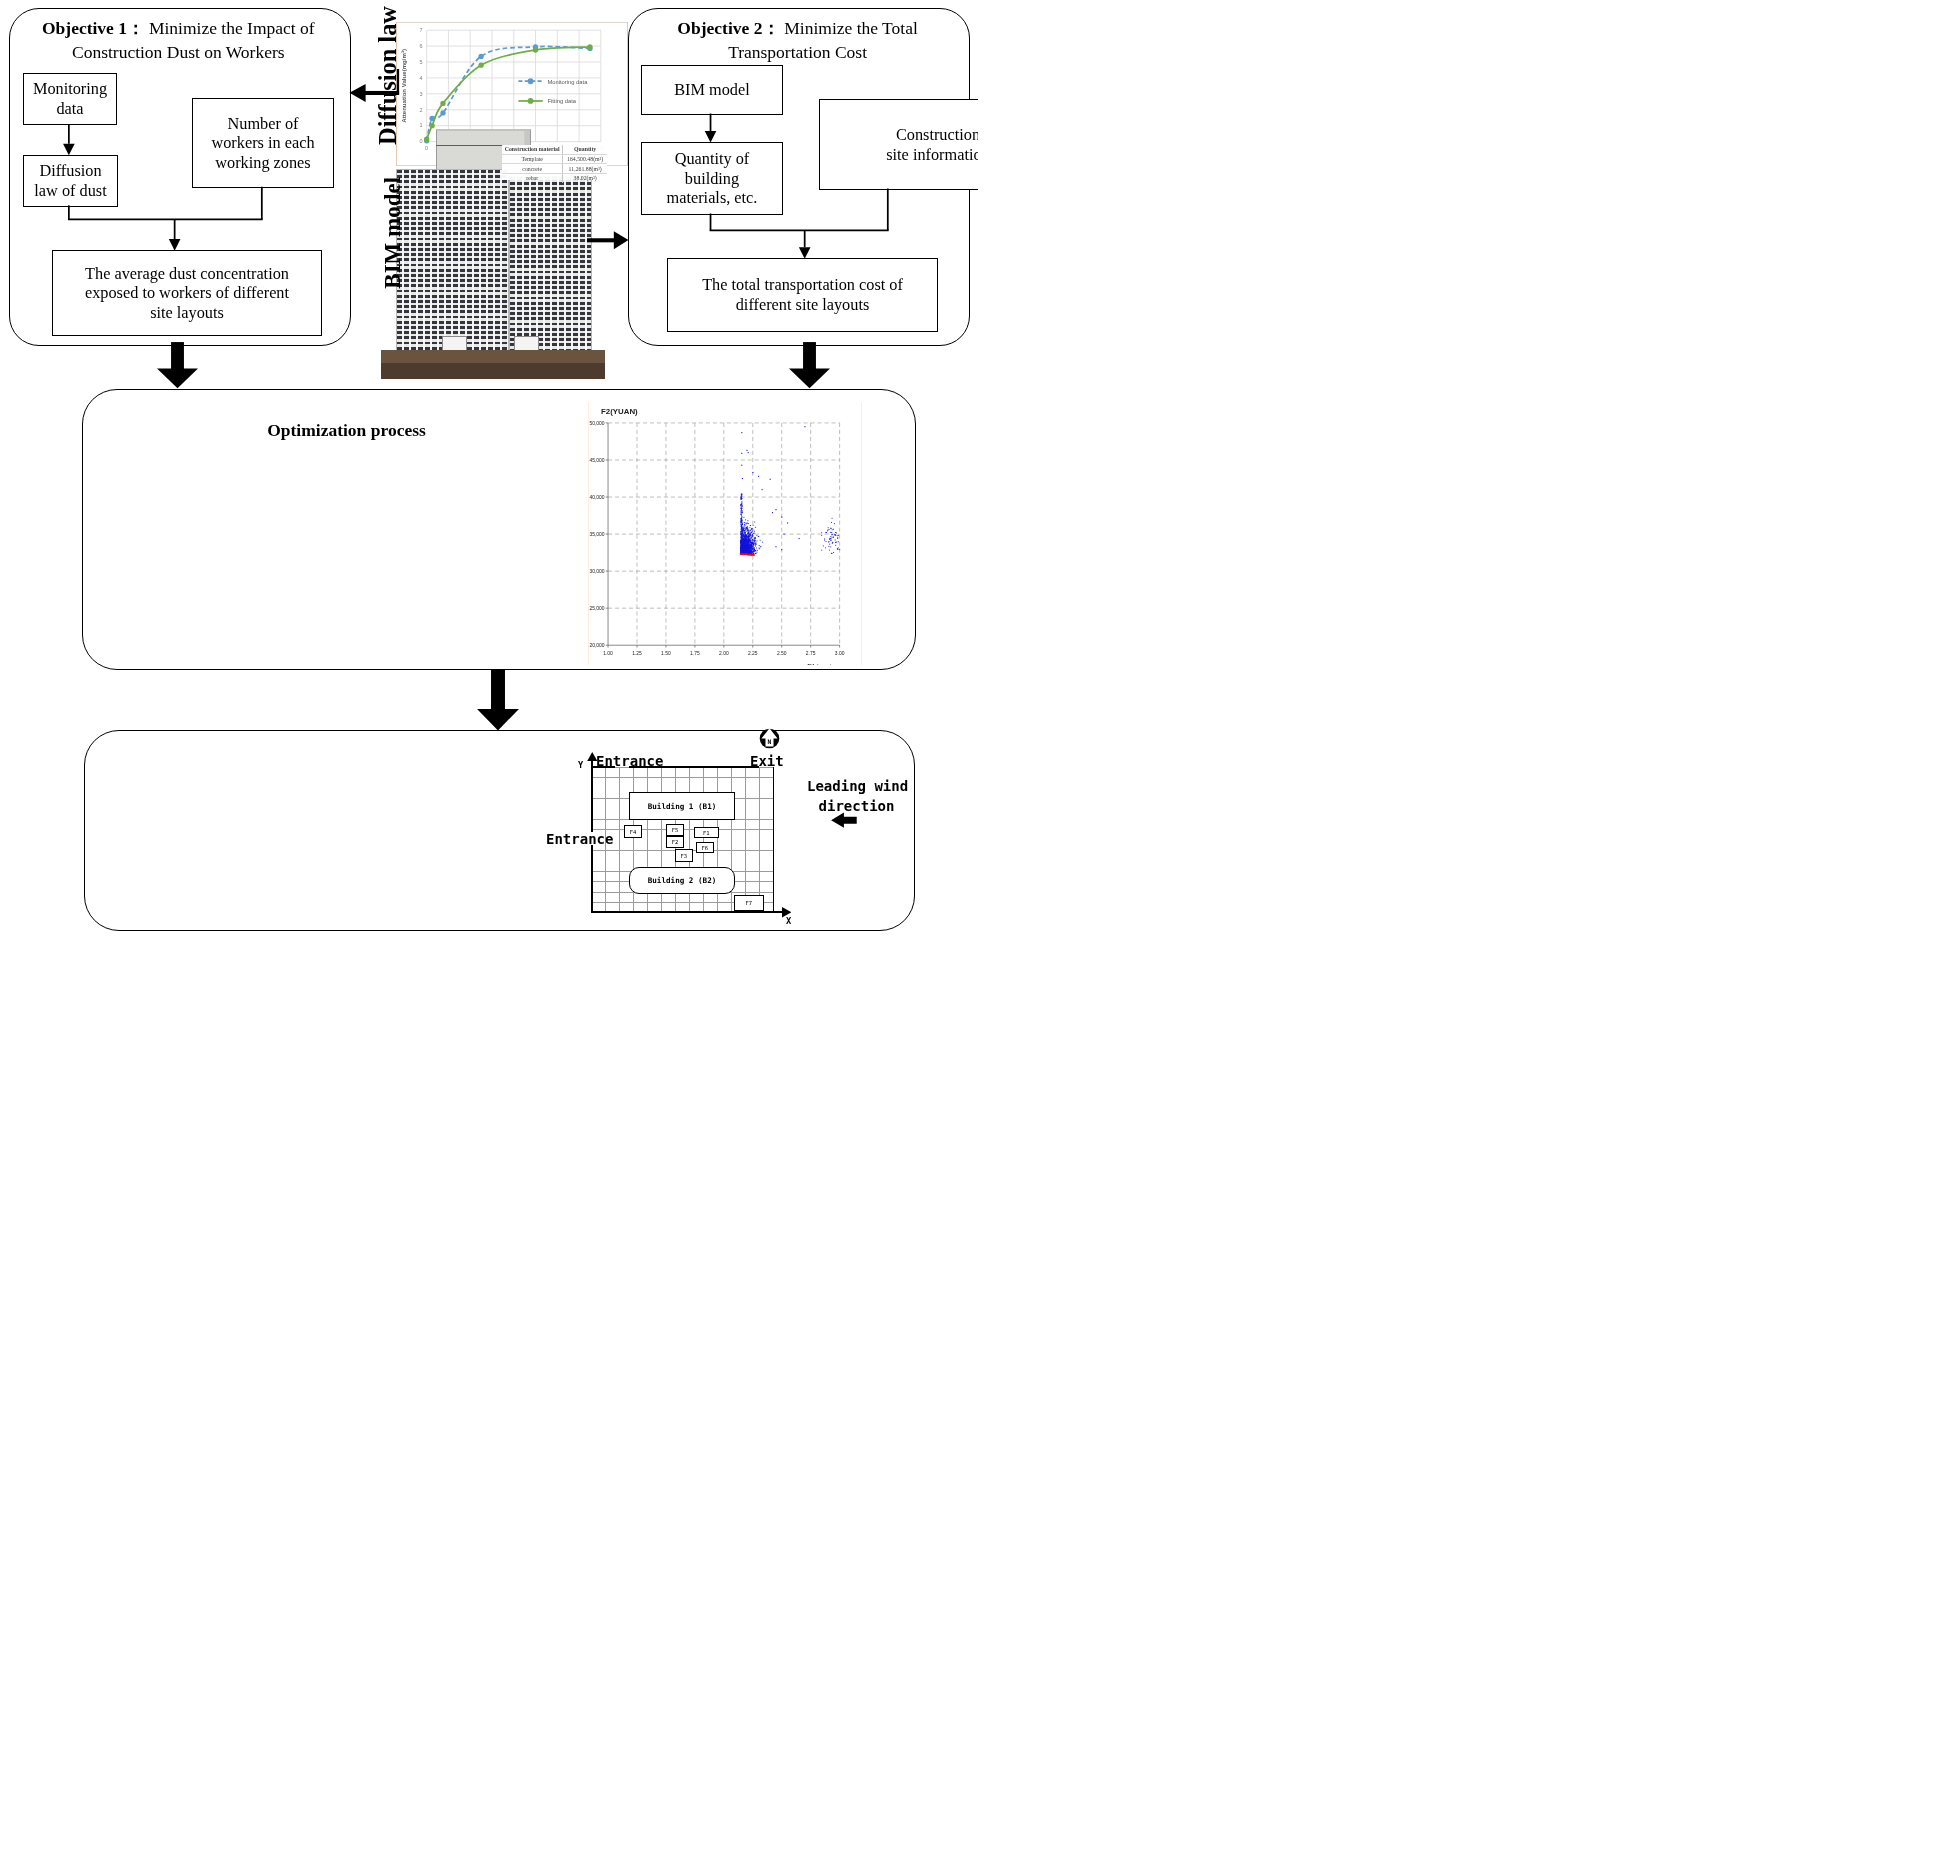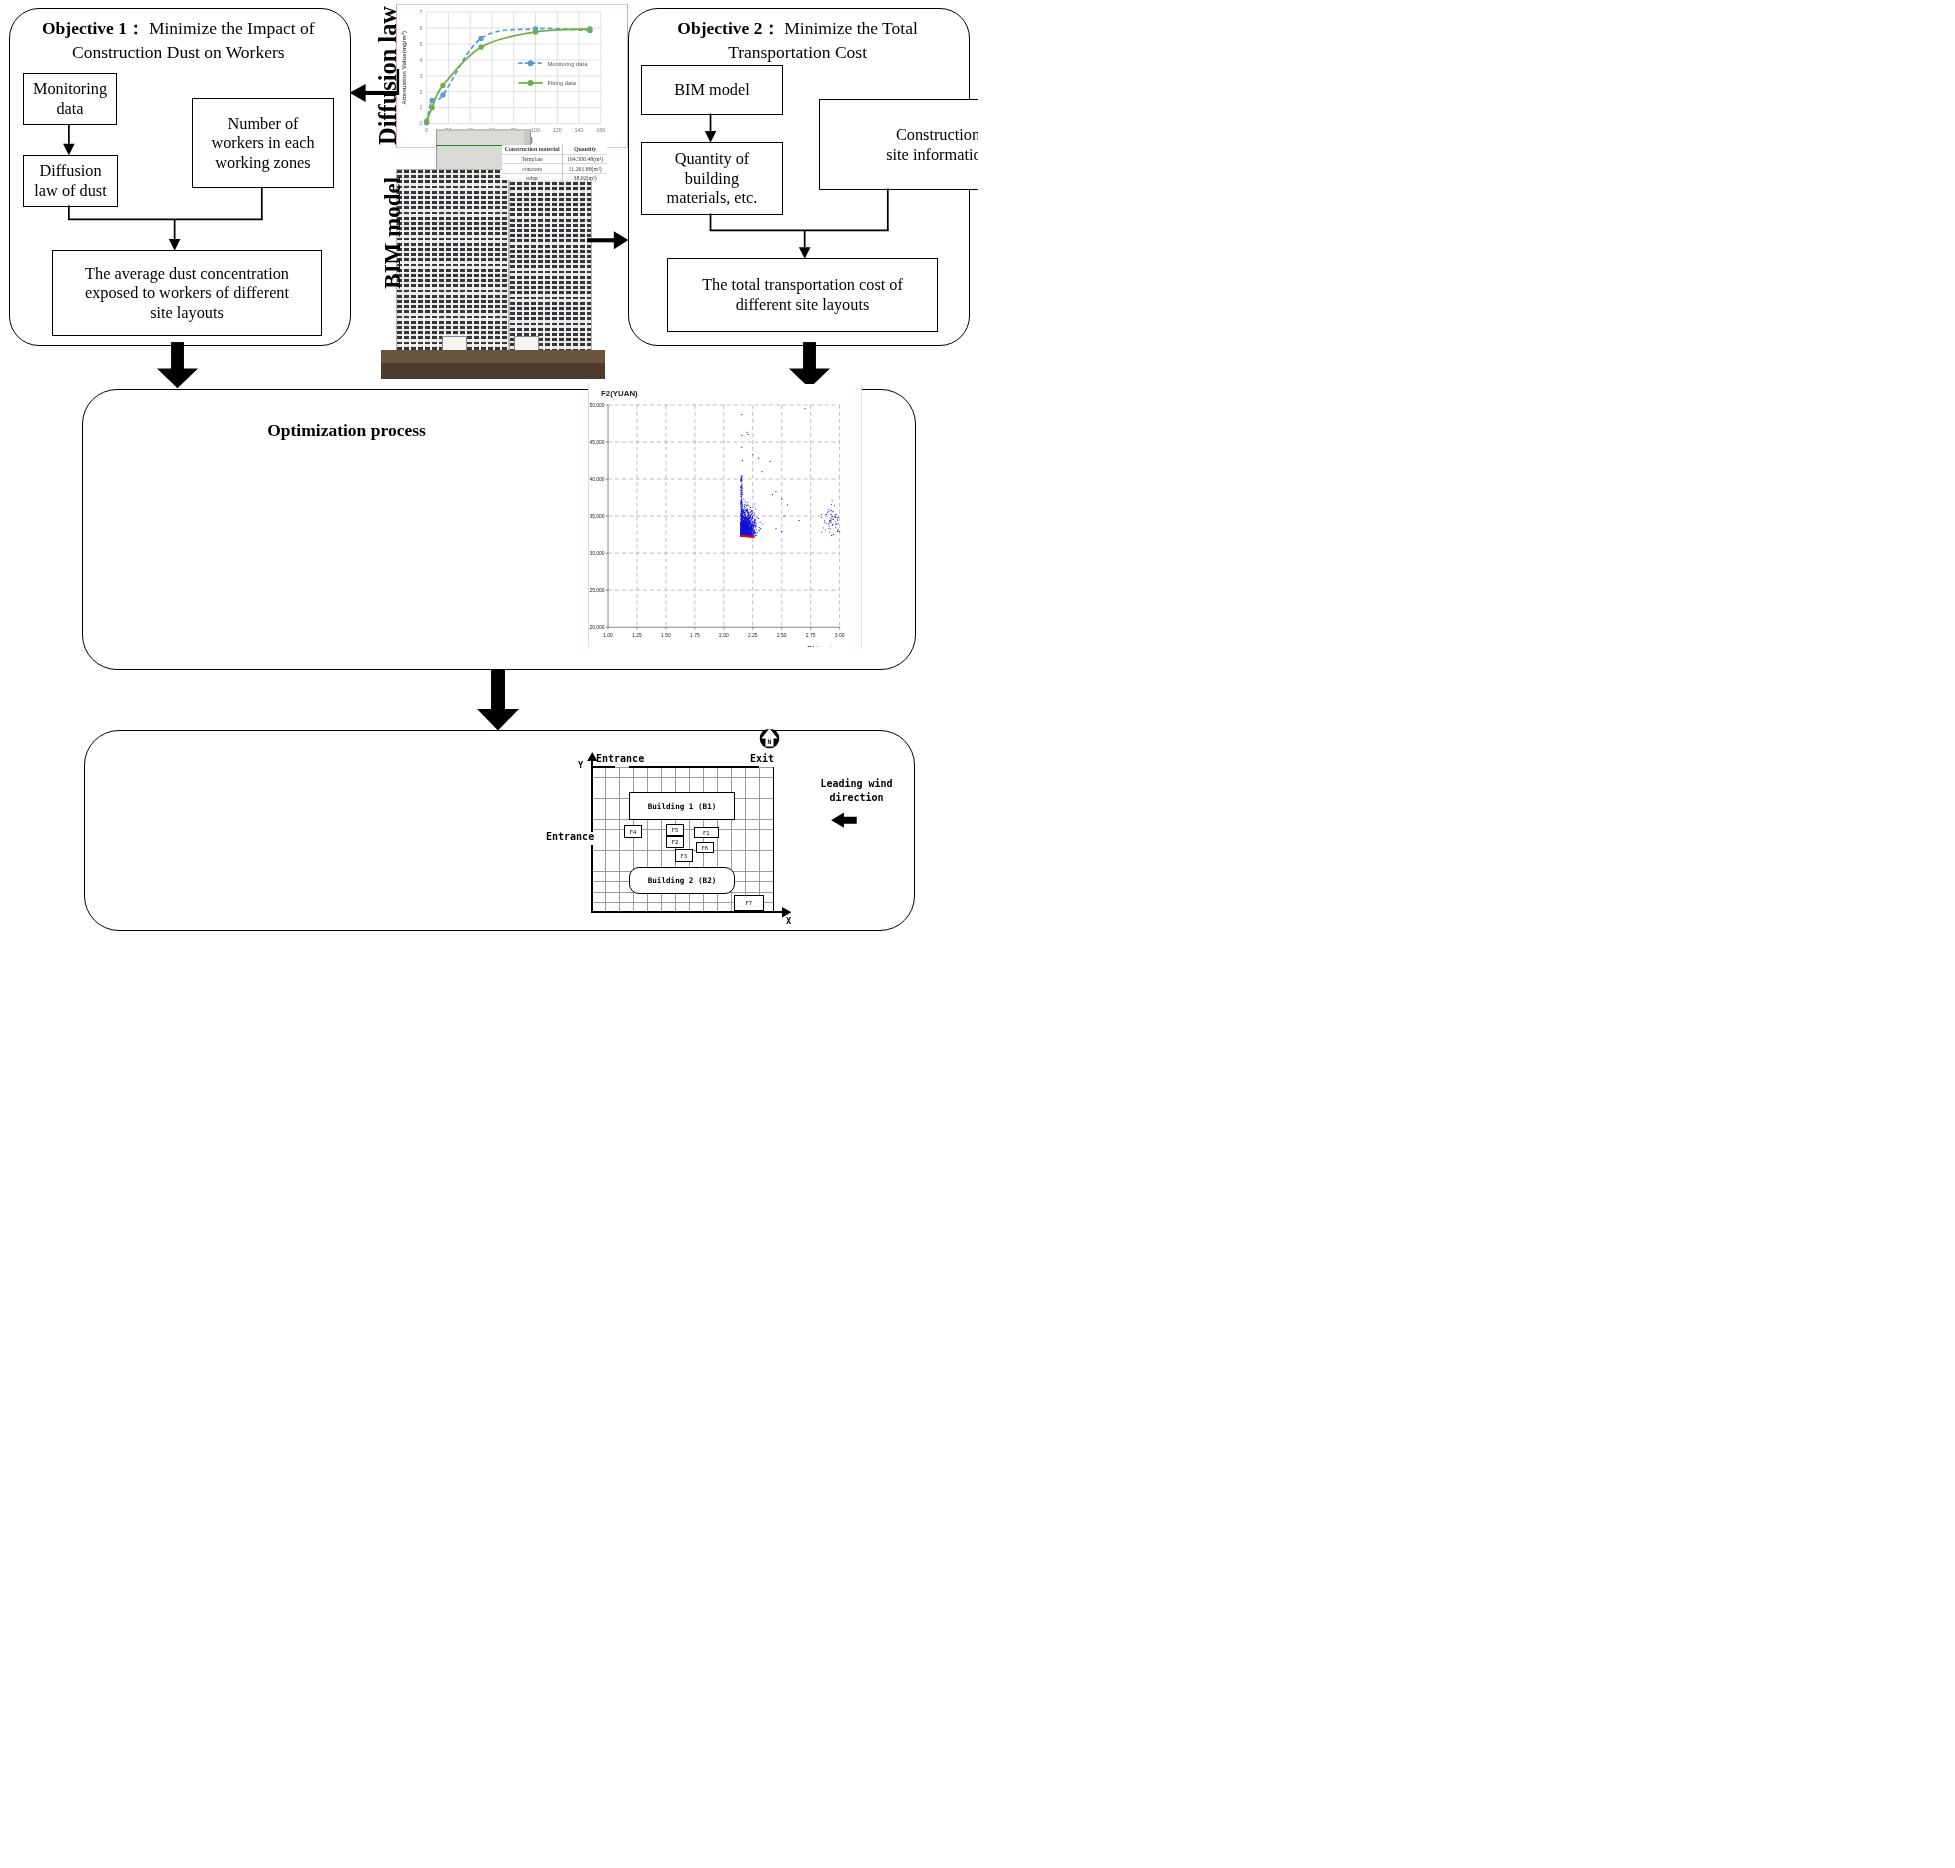--- a/index.html
+++ b/index.html
@@ -40,33 +40,33 @@
   
   #opt-title{position:absolute;left:201px;top:420px;width:291px;text-align:center;
      font-size:17.5px;font-weight:bold;}
   #opt-box{position:absolute;left:180px;top:498px;width:285px;height:129px;border:2.3px solid #000;
      display:flex;align-items:center;justify-content:center;text-align:center;
      font-size:17px;line-height:1.45;background:#fff;}
   
   #plan-title{position:absolute;left:165px;top:807px;width:349px;text-align:center;
      font-size:20px;font-weight:bold;line-height:1.3;}
   .plabel{position:absolute;font-family:"DejaVu Sans Mono",monospace;font-weight:bold;
-     font-size:10px;white-space:nowrap;}
+     font-size:14px;white-space:nowrap;}
   #plan-grid{position:absolute;left:591px;top:767px;width:183px;height:145px;
      background-image:
        repeating-linear-gradient(to right,#9b9b9b 0 0.7px,transparent 0.7px 14px),
        repeating-linear-gradient(to bottom,#9b9b9b 0 0.7px,transparent 0.7px 10.4px);}
   .bseg{position:absolute;background:#000;}
   .bldg{position:absolute;background:#fff;border:1.5px solid #000;display:flex;align-items:center;
      justify-content:center;font-family:"DejaVu Sans Mono",monospace;font-weight:bold;font-size:7.6px;
      white-space:nowrap;}
   .fac{position:absolute;background:#fff;border:1px solid #000;display:flex;align-items:center;
      justify-content:center;font-family:"DejaVu Sans Mono",monospace;font-size:5.5px;}
   svg{display:block;}
-  .chartbox{position:absolute;background:#ec4899;}
+  .chartbox{position:absolute;background:#fdba74;margin-top:18px;}
 </style>
 </head>
 <body>
 
 <div id="canvas">
 
   <div class="rpanel" style="left:8.7px;top:7.6px;width:340px;height:336px;">
     <div class="ptitle" style="left:11.6px;top:8.7px;width:314px;"><b>Objective 1：</b><span> Minimize the Impact of</span><br><span>Construction Dust on Workers</span></div>
   </div>
   <div class="bx" style="left:23px;top:73px;width:92px;height:50px;">Monitoring<br>data</div>

